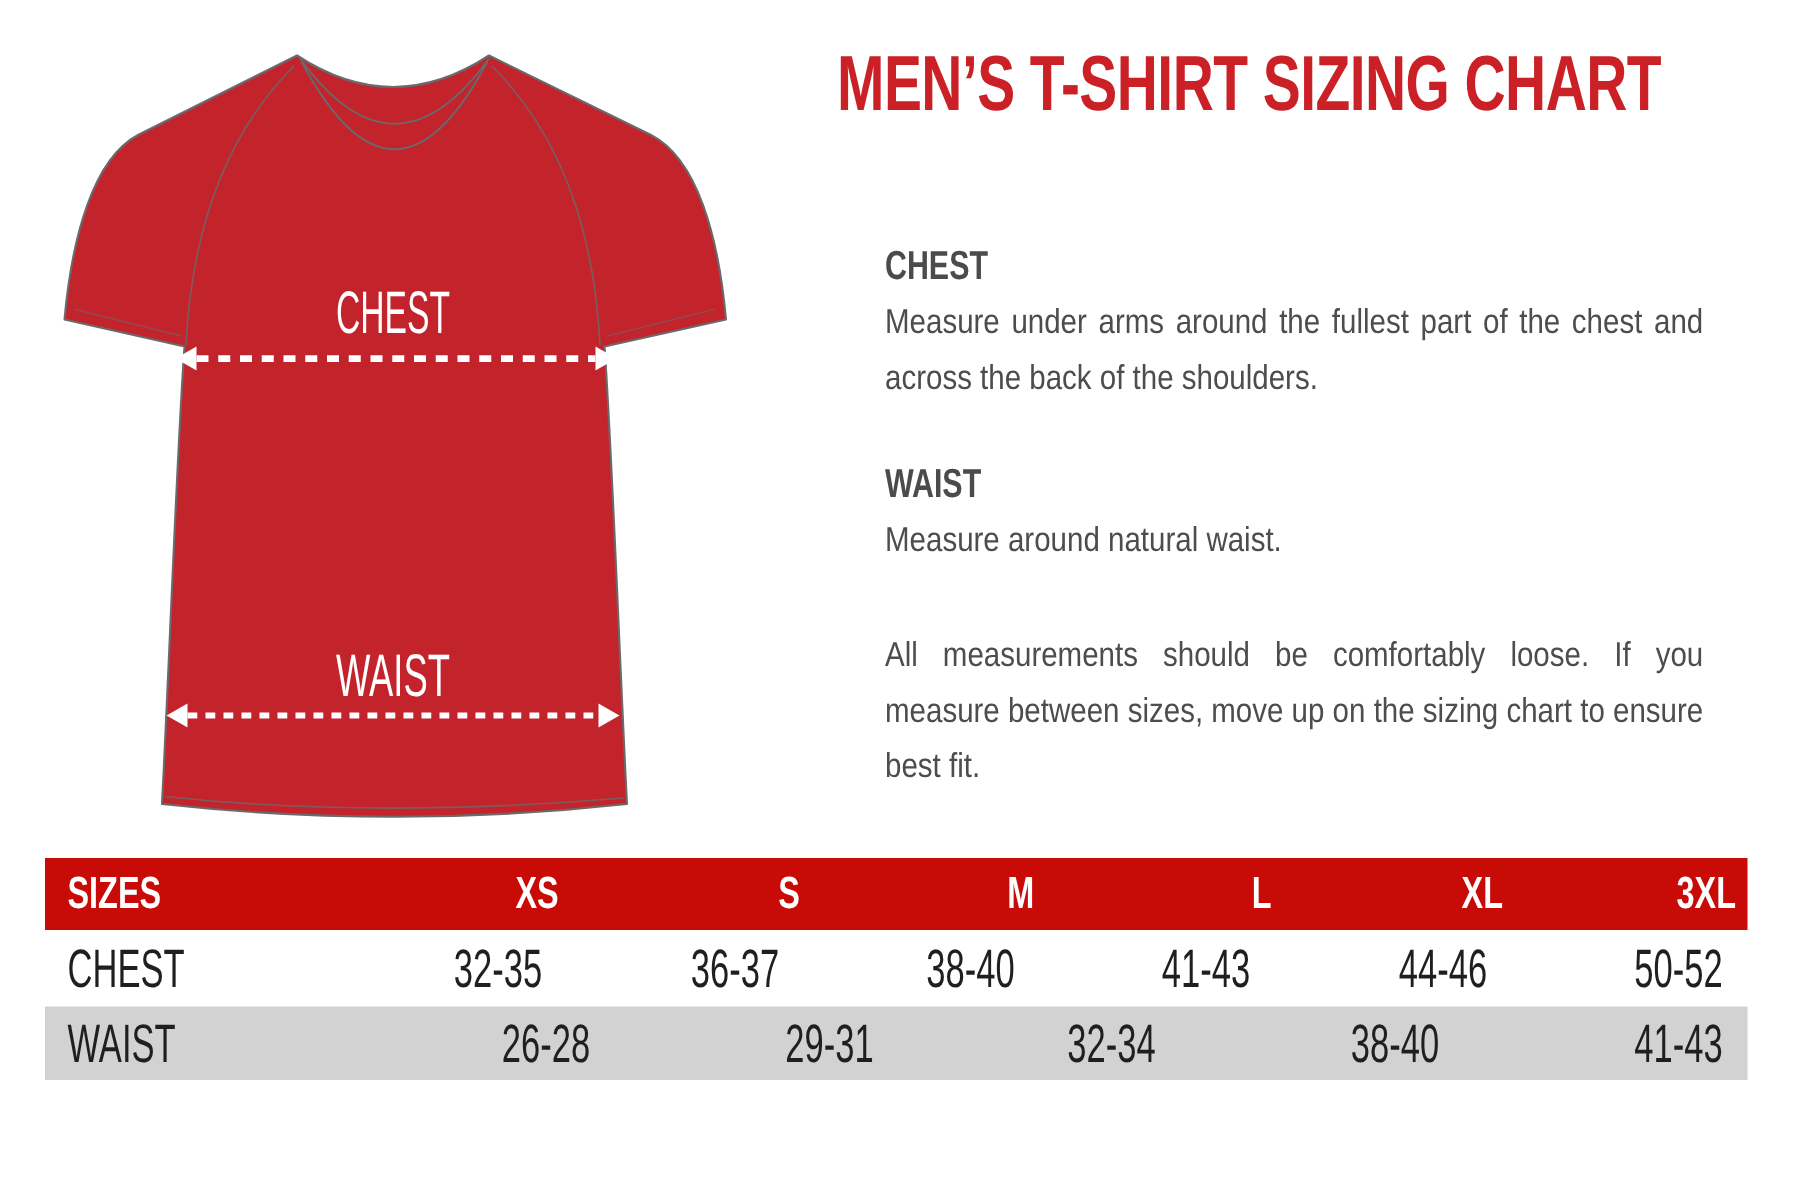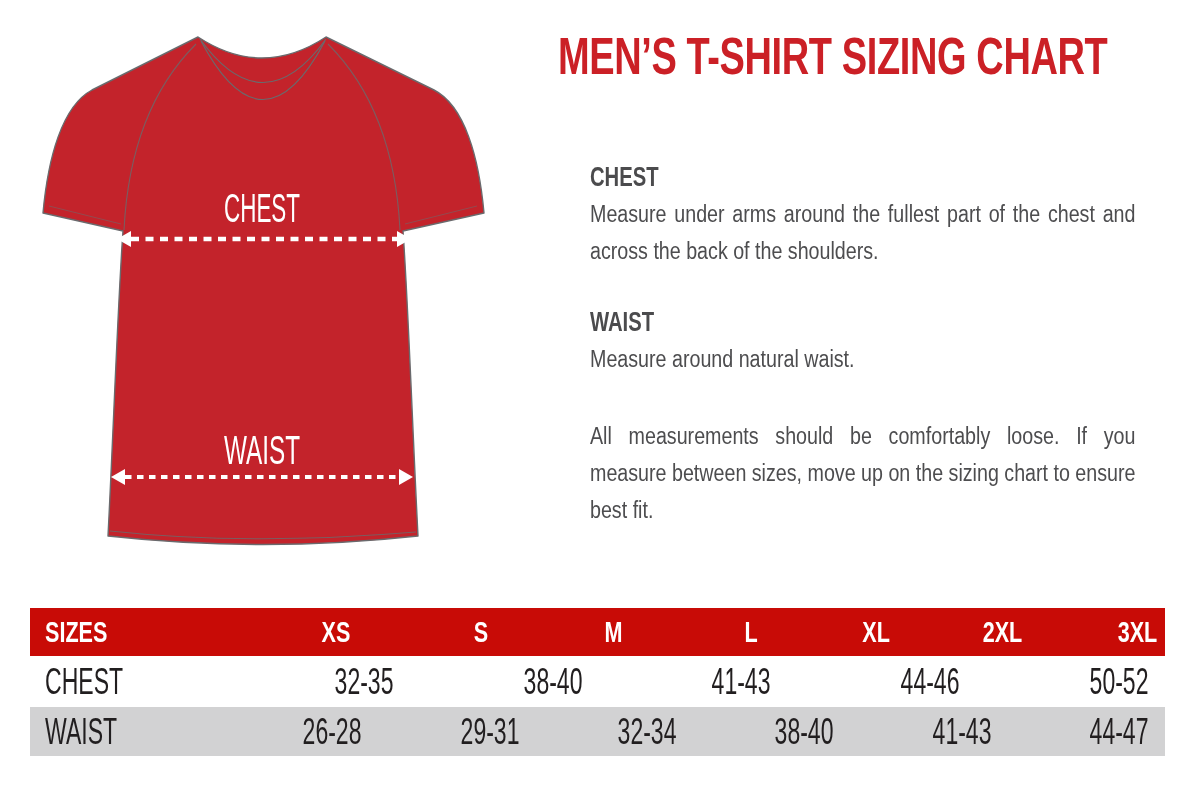--- a/index.html
+++ b/index.html
@@ -25,21 +25,21 @@
     position:absolute;left:590px;width:638px;
     font-size:23px;line-height:37px;color:#4D4D4F;
     text-align:justify;transform:scaleX(0.855);transform-origin:left top;
   }
   #chest-heading{top:163px;}
   #chest-para{top:196px;}
   #waist-heading{top:308px;}
   #waist-para{top:341px;}
   #note-para{top:418px;}
   
-  #size-table{position:absolute;left:30px;top:608px;width:1135px;}
+  #size-table{position:absolute;left:30px;top:572px;width:1135px;}
   .trow{display:flex;width:100%;}
   .trow.head{height:48px;background:#C80B06;}
   .trow.r1{height:51px;background:#ffffff;}
   .trow.r2{height:49px;background:#D2D2D3;}
   .tcell{flex:1;display:flex;align-items:center;justify-content:flex-end;}
   .tcell.first{flex:0 0 191px;justify-content:flex-start;padding-left:15px;box-sizing:border-box;}
   .trow.head .tcell span{
     color:#ffffff;font-size:30px;font-weight:bold;
     display:inline-block;transform:scaleX(0.72);transform-origin:center;
   }
@@ -121,32 +121,32 @@
       <div class="tcell">
           <span>M</span>
         </div>
       <div class="tcell">
           <span>L</span>
         </div>
       <div class="tcell">
           <span>XL</span>
         </div>
       <div class="tcell">
-          <span>2XL</span>
-        </div>
-      <div class="tcell">
           <span>3XL</span>
         </div>
     </div>
     <div class="trow body r1">
       <div class="tcell first">
           <span>CHEST</span>
         </div>
       <div class="tcell">
           <span>32-35</span>
+        </div>
+      <div class="tcell">
+          <span>36-37</span>
         </div>
       <div class="tcell">
           <span>38-40</span>
         </div>
       <div class="tcell">
           <span>41-43</span>
         </div>
       <div class="tcell">
           <span>44-46</span>
         </div>
@@ -166,19 +166,16 @@
         </div>
       <div class="tcell">
           <span>32-34</span>
         </div>
       <div class="tcell">
           <span>38-40</span>
         </div>
       <div class="tcell">
           <span>41-43</span>
         </div>
-      <div class="tcell">
-          <span>44-47</span>
-        </div>
     </div>
   </div>
 
 </div>
 
 </body></html>

